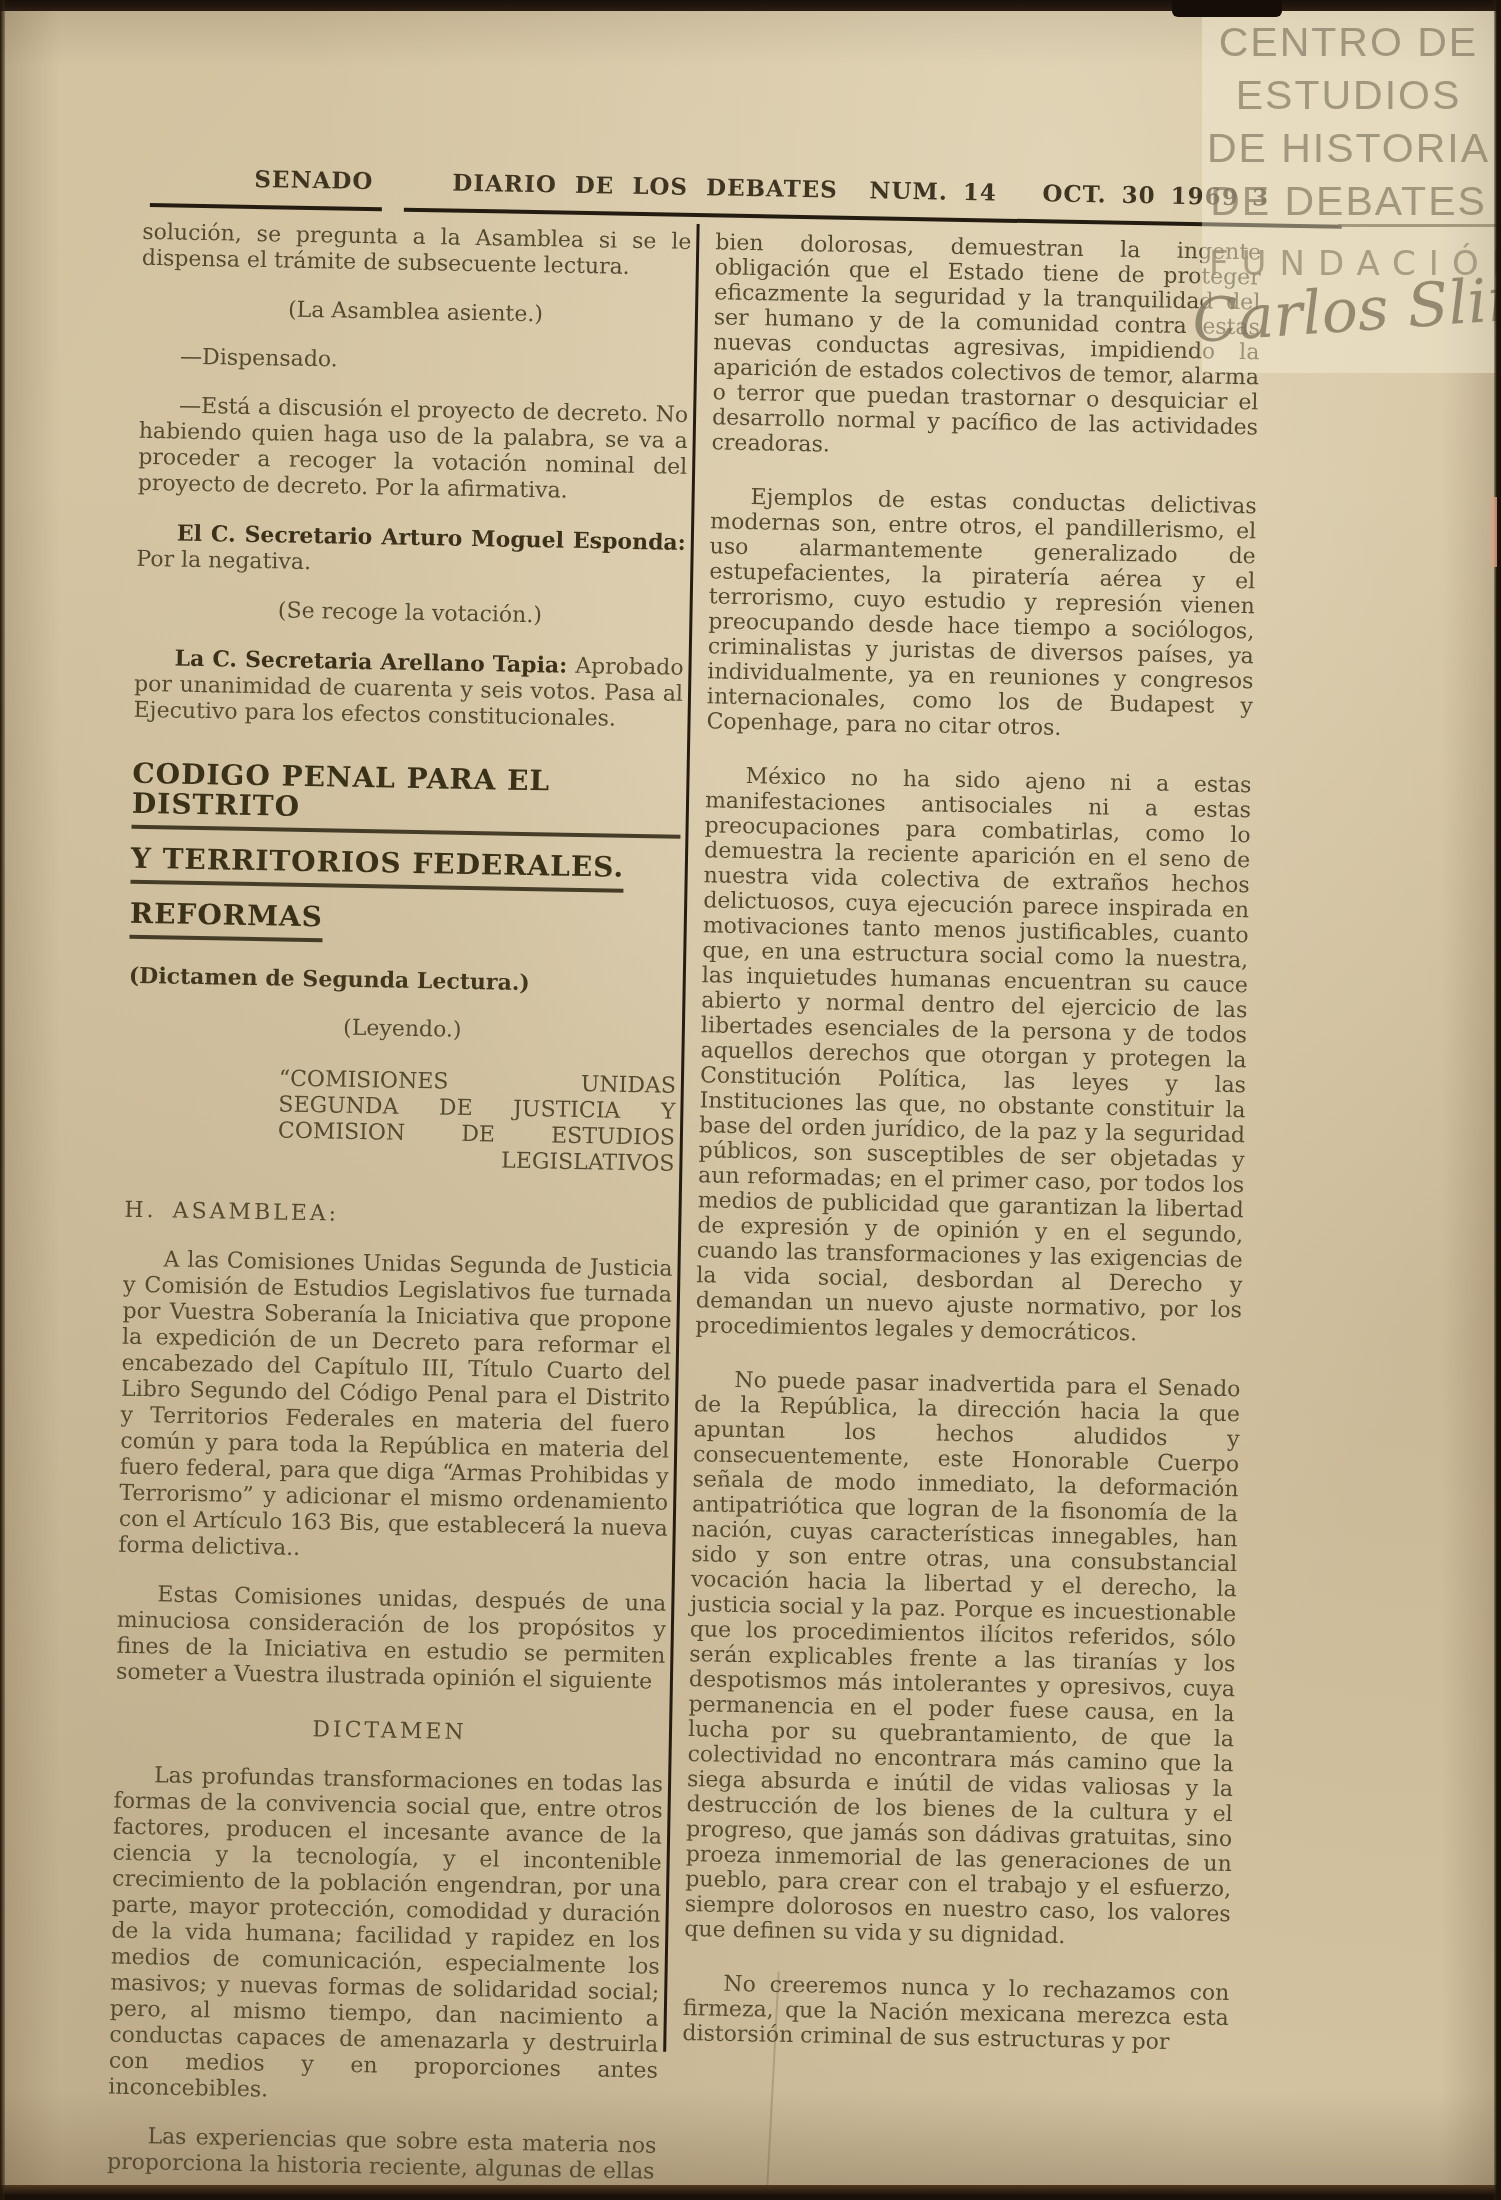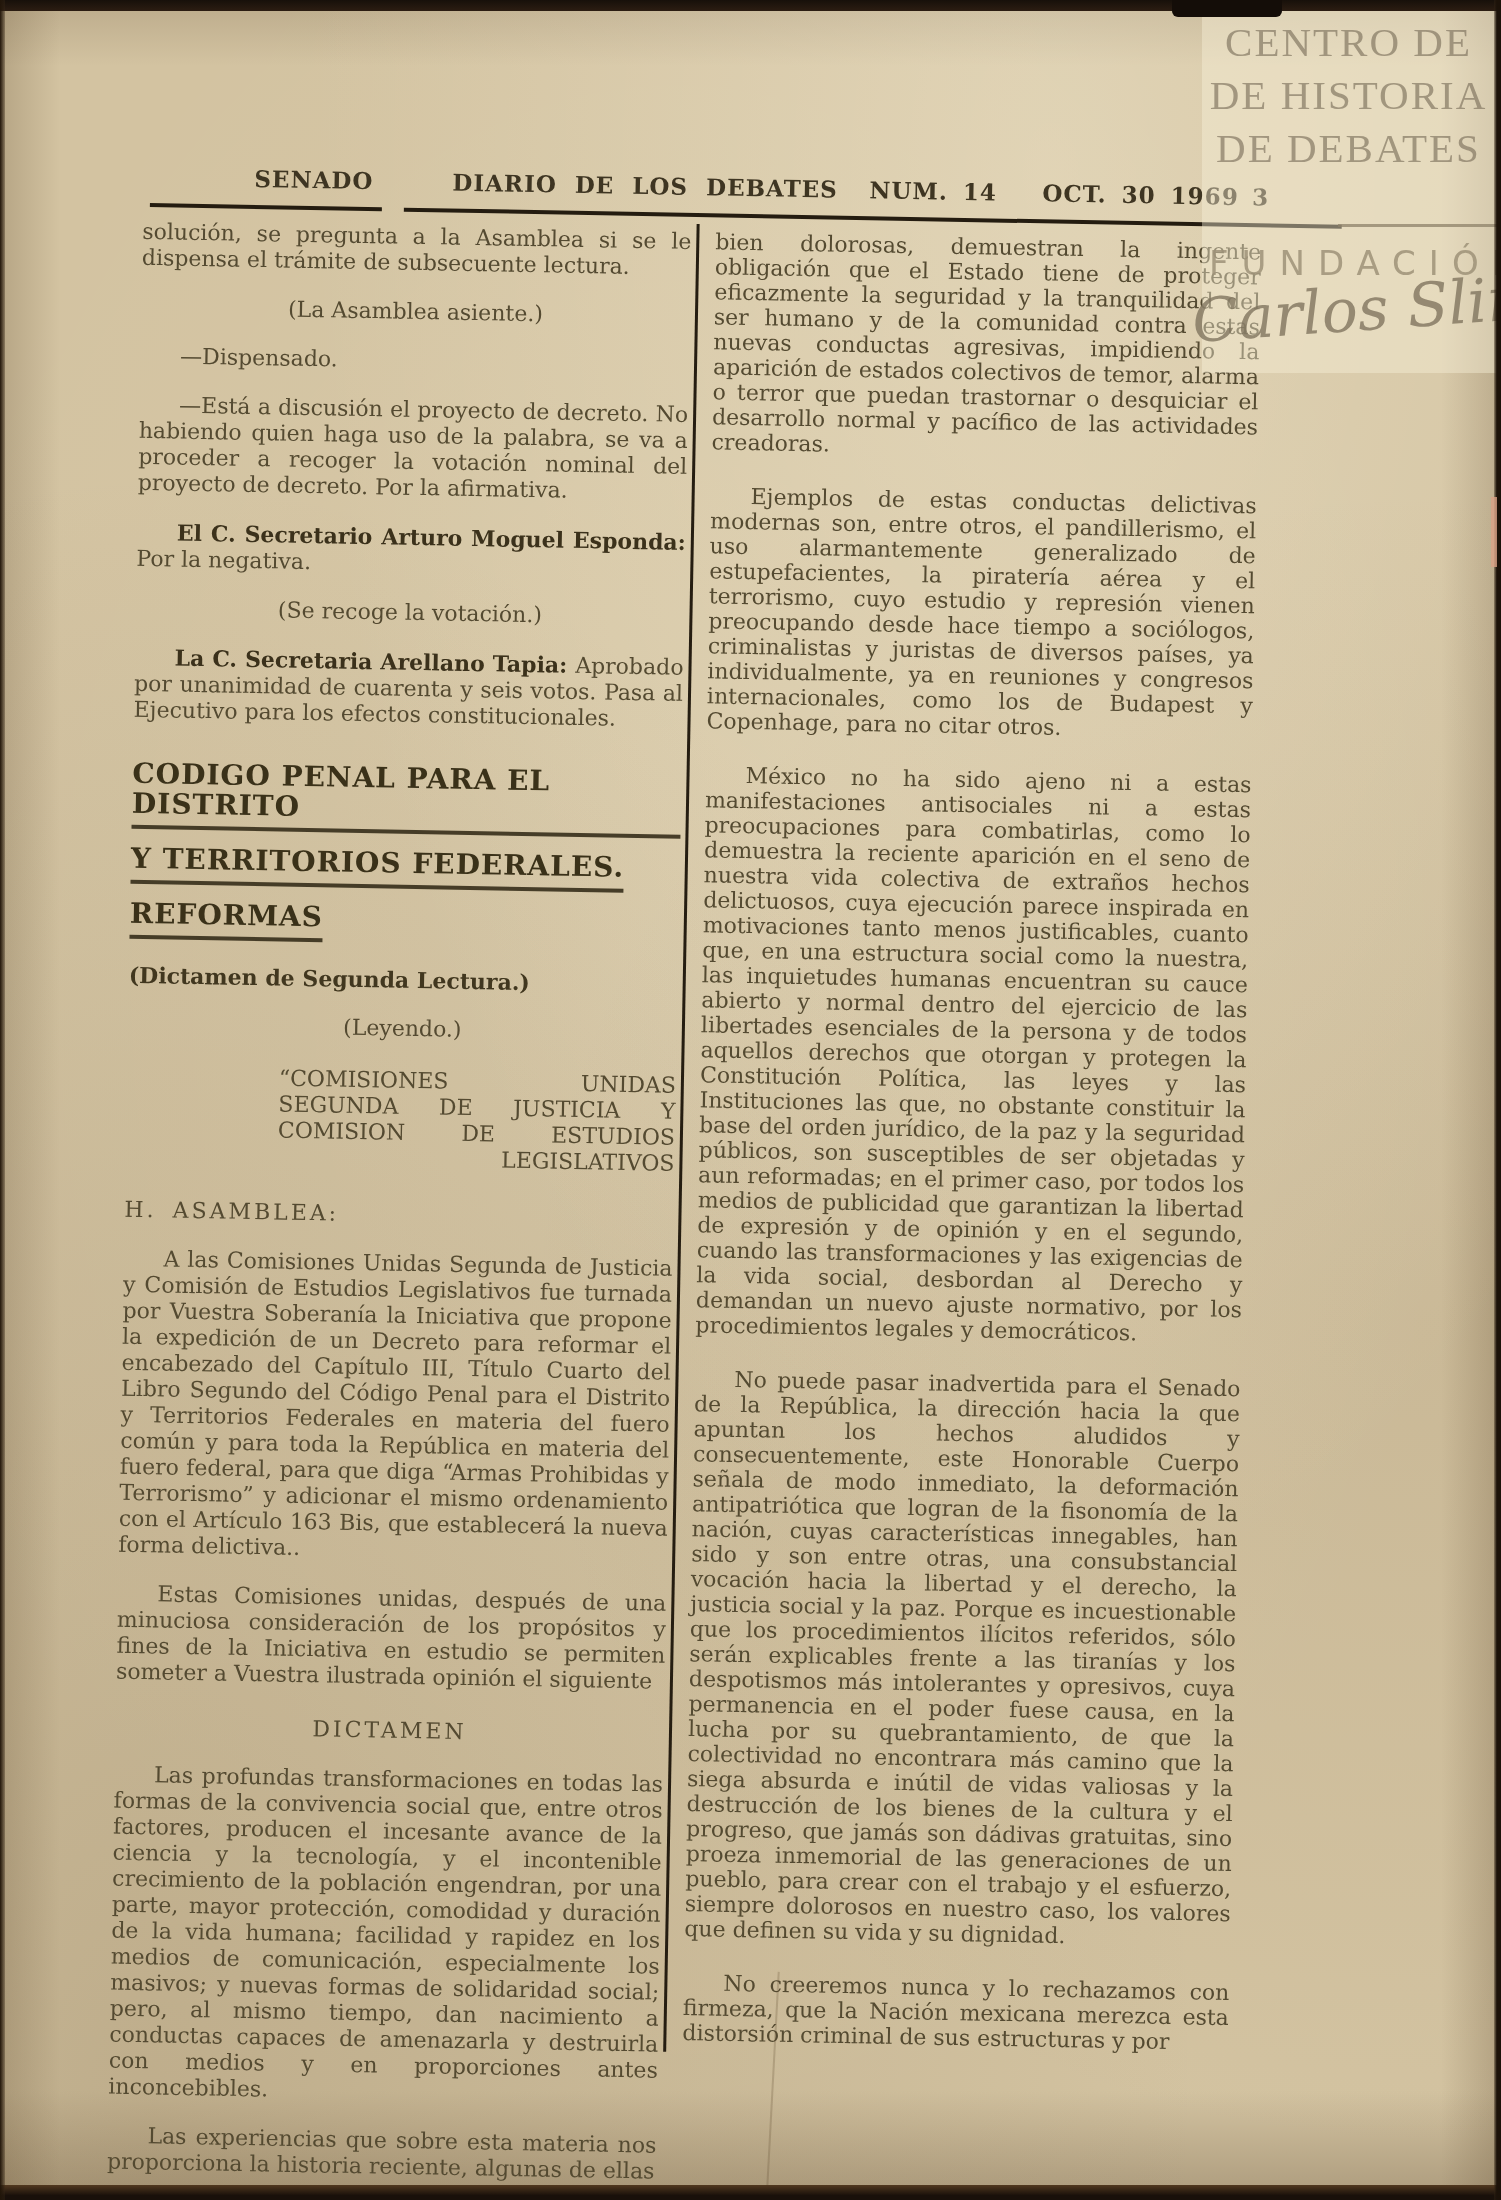--- a/index.html
+++ b/index.html
@@ -24,21 +24,21 @@
   .edge-top{left:0;top:0;width:1501px;height:11px;background:linear-gradient(180deg,#17100a,#2c1d12);}
   .edge-top-blob{left:1172px;top:0;width:110px;height:17px;background:#140d08;border-radius:0 0 6px 6px;}
   .edge-bottom{left:0;top:2185px;width:1501px;height:15px;background:linear-gradient(180deg,#4a3категория220 0%,#241710 40%,#140c07 100%);background:linear-gradient(180deg,#51381f,#19100a 70%);}
   .edge-left{left:0;top:0;width:5px;height:2200px;background:linear-gradient(90deg,#211509,rgba(60,44,26,0.35));}
   .edge-right{left:1494px;top:0;width:7px;height:2200px;background:linear-gradient(270deg,#1c1209 60%,rgba(60,44,26,0.35));}
   .edge-right-pink{left:1491px;top:497px;width:6px;height:70px;background:#d9a186;opacity:.8;}
 
   
   .wm-box{position:absolute;left:1202px;top:11px;width:299px;height:362px;background:rgba(248,240,216,0.42);}
   .wm-lines{position:absolute;left:1196px;top:16px;width:305px;text-align:center;
-    font-family:Liberation Serif, serif;font-size:41px;line-height:53px;
+    font-family:Liberation Sans, sans-serif;font-size:41px;line-height:53px;
     color:rgba(128,117,96,0.68);letter-spacing:2px;white-space:nowrap;}
   .wm-rule-light{position:absolute;left:1338px;top:224px;width:163px;height:3px;background:rgba(142,130,106,0.75);}
   .wm-foundation{position:absolute;left:1209px;top:243px;width:292px;overflow:hidden;
     font-family:"DejaVu Sans","Liberation Sans",sans-serif;font-size:34px;letter-spacing:13px;
     color:rgba(158,146,120,0.85);white-space:nowrap;}
   .wm-signature{position:absolute;left:1193px;top:286px;width:308px;height:90px;overflow:hidden;
     font-family:"DejaVu Serif","Liberation Serif",serif;font-style:italic;font-size:60px;
     color:rgba(126,114,92,0.78);white-space:nowrap;transform:rotate(-4deg);transform-origin:left center;}
 
   
@@ -131,20 +131,21 @@
         <div class="para body indent">No puede pasar inadvertida para el Senado de la República, la dirección hacia la que apuntan los hechos aludidos y consecuentemente, este Honorable Cuerpo señala de modo inmediato, la deformación antipatriótica que logran de la fisonomía de la nación, cuyas características innegables, han sido y son entre otras, una consubstancial vocación hacia la libertad y el derecho, la justicia social y la paz. Porque es incuestionable que los procedimientos ilícitos referidos, sólo serán explicables frente a las tiranías y los despotismos más intolerantes y opresivos, cuya permanencia en el poder fuese causa, en la lucha por su quebrantamiento, de que la colectividad no encontrara más camino que la siega absurda e inútil de vidas valiosas y la destrucción de los bienes de la cultura y el progreso, que jamás son dádivas gratuitas, sino proeza inmemorial de las generaciones de un pueblo, para crear con el trabajo y el esfuerzo, siempre dolorosos en nuestro caso, los valores que definen su vida y su dignidad.</div>
         <div class="para body indent">No creeremos nunca y lo rechazamos con firmeza, que la Nación mexicana merezca esta distorsión criminal de sus estructuras y por</div>
       </div>
 
     <div class="crease"></div>
   </div>
 
   <div class="wm-box"></div>
   <div class="wm-lines">
     <div>CENTRO DE</div>
+    <div>ESTUDIOS</div>
     <div>DE HISTORIA</div>
     <div>DE DEBATES</div>
   </div>
   <div class="wm-rule-light"></div>
   <div class="wm-foundation">FUNDACIÓN</div>
   <div class="wm-signature">Carlos Slim</div>
 
   <div class="edge edge-top"></div>
   <div class="edge edge-top-blob"></div>
   <div class="edge edge-bottom"></div>

